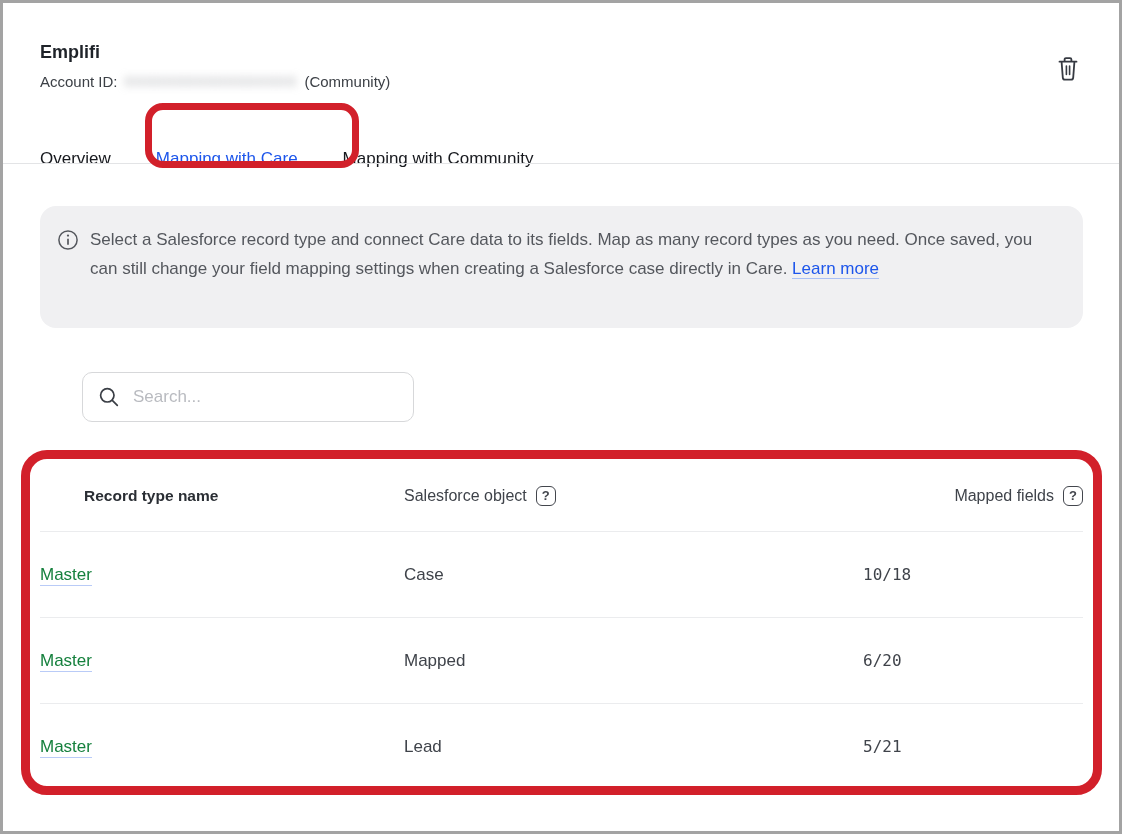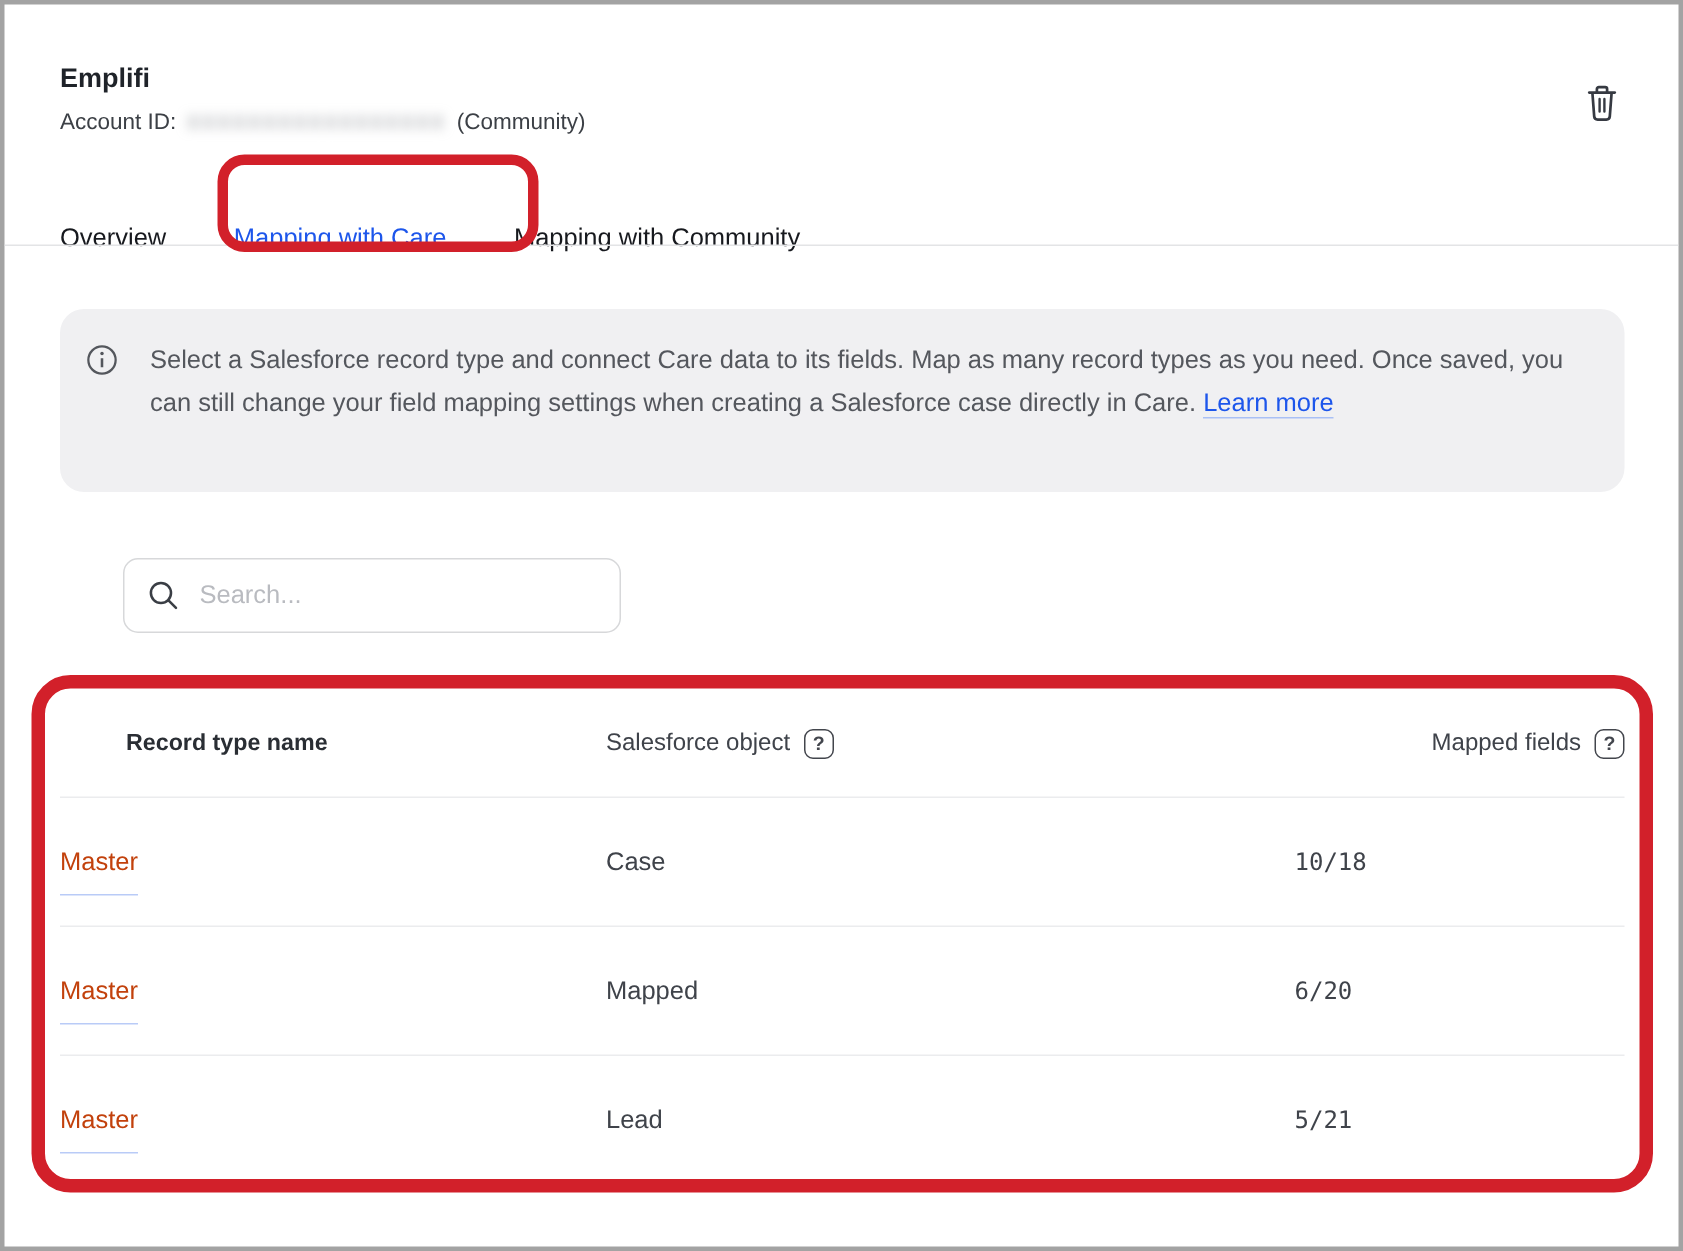--- a/index.html
+++ b/index.html
@@ -19,21 +19,21 @@
   
   .tabs{position:absolute;left:37px;top:118px;display:flex;gap:45px;font-size:17px;color:#17191e;margin-top:24px;}
   .tab{cursor:pointer;padding:4px 0;}
   .tab.active{color:#1d56eb;}
   .tabs-divider{position:absolute;top:160px;left:0;right:0;height:1px;background:#e3e4e6;}
 
   
   .info-banner{
     position:absolute;left:37px;top:203px;width:1043px;min-height:122px;
     background:#f0f0f2;border-radius:16px;padding:19px 26px 19px 17px;
-    display:flex;gap:21px;align-items:flex-start;
+    display:flex;gap:11px;align-items:flex-start;
   }
   .info-icon{flex:0 0 auto;margin-top:4px;}
   .info-text{font-size:17px;line-height:29px;color:#54575d;max-width:962px;}
   .learn-more{color:#1d56eb;text-decoration:none;border-bottom:1px solid #a9c0f5;cursor:pointer;}
 
   
   .search-box{
     position:absolute;left:37px;top:369px;width:332px;height:50px;
     border:1px solid #d7d8da;border-radius:10px;background:#fff;
     display:flex;align-items:center;gap:11px;padding:0 15px;margin-left:42px;
@@ -47,21 +47,21 @@
   .rt-head{height:71px;font-size:16px;color:#3f434a;}
   .th-first{font-weight:700;color:#2a2e34;font-size:15.5px;margin-left:44px;}
   .th-cell{display:flex;align-items:center;}
   .th-right{justify-content:flex-end;}
   .help-badge{
     width:20px;height:20px;border:1.5px solid #43464d;border-radius:6px;
     display:inline-flex;align-items:center;justify-content:center;
     font-size:13px;font-weight:600;color:#43464d;margin-left:9px;cursor:pointer;background:#fff;
   }
   .rt-row{height:86px;border-top:1px solid #ebecee;font-size:17px;color:#3f434a;}
-  .master-link{color:#c2410c;text-decoration:none;border-bottom:1px solid #b9cbf7;padding-bottom:12px;width:max-content;cursor:pointer;}
+  .master-link{color:#15803d;text-decoration:none;border-bottom:1px solid #b9cbf7;padding-bottom:1px;width:max-content;cursor:pointer;}
   .cell-num{font-family:"DejaVu Sans Mono",monospace;font-size:16px;color:#3f434a;}
 
   
   .ann{position:absolute;border-style:solid;border-color:#d2202a;pointer-events:none;z-index:50;background:transparent;}
   .ann-tab{left:142px;top:100px;width:214px;height:65px;border-width:7px;border-radius:18px;}
   .ann-table{left:18px;top:447px;width:1081px;height:345px;border-width:9px;border-radius:26px;}
 
   svg{display:block;}
 </style>
 </head>

